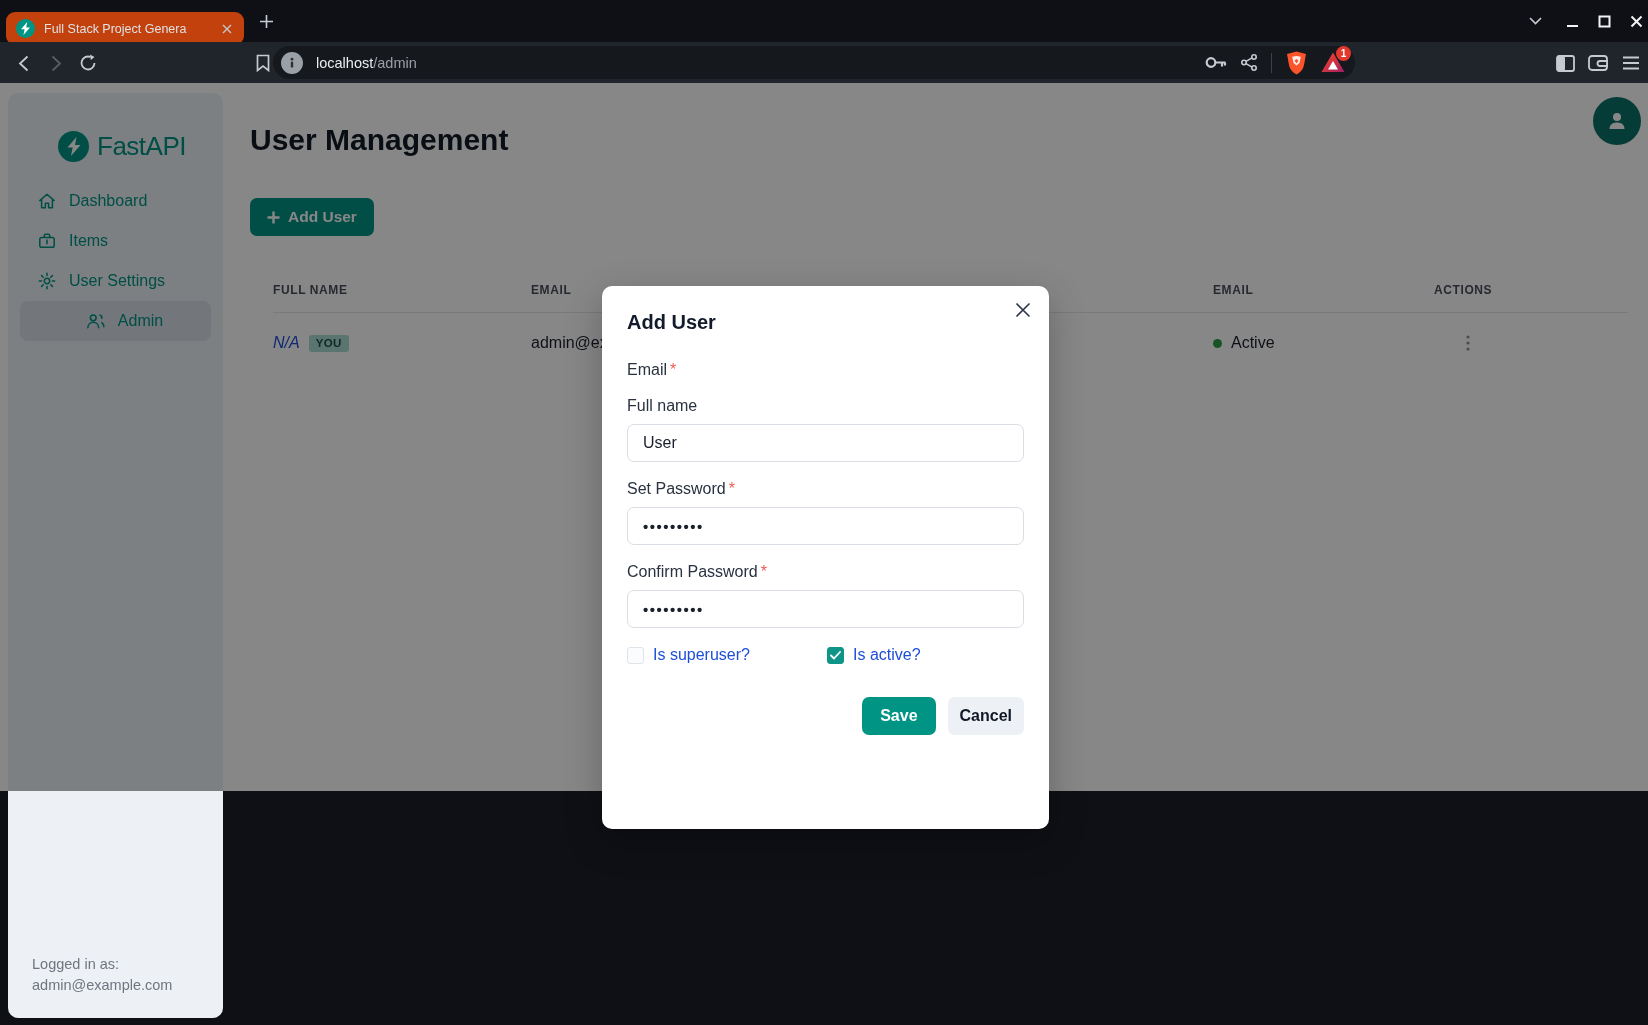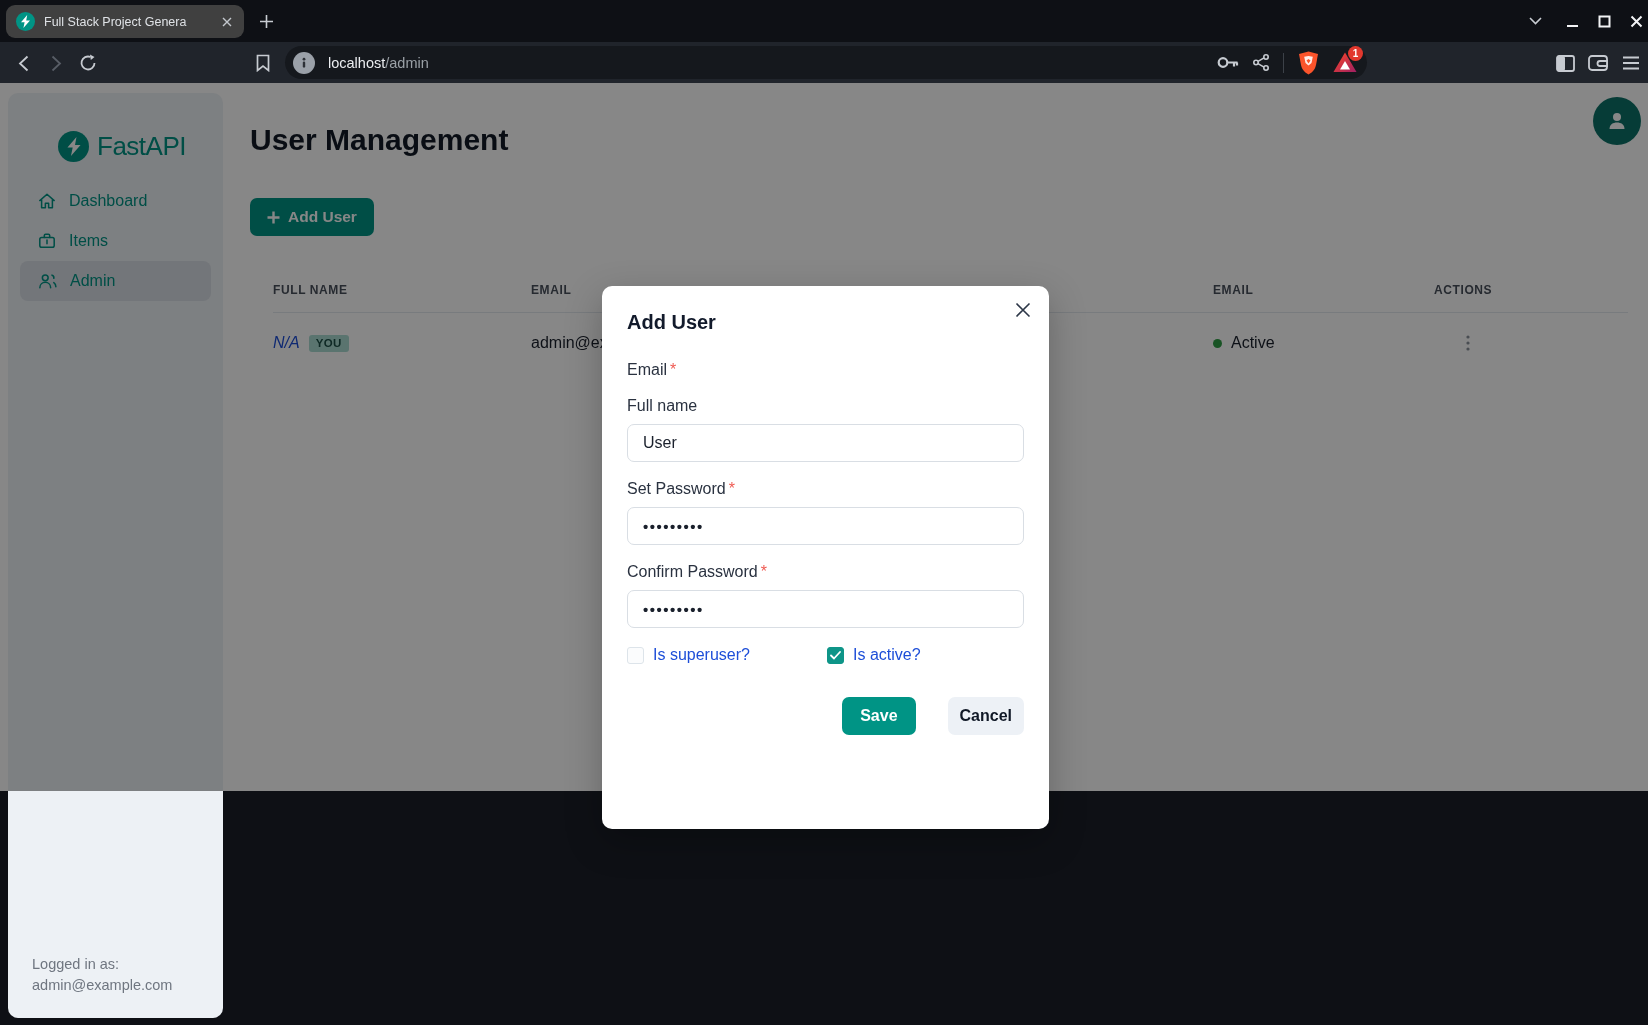--- a/index.html
+++ b/index.html
@@ -2,37 +2,37 @@
 <html><head>
 <meta charset="utf-8">
 <style>
   * { margin:0; padding:0; box-sizing:border-box; }
   html,body { width:1648px; height:1025px; overflow:hidden; background:#0e1015;
               font-family:"Liberation Sans", sans-serif; }
   .stage { position:relative; width:1648px; height:1025px; }
 
   
   .tabbar { position:absolute; left:0; top:0; width:1648px; height:42px; background:#0e1015; }
-  .tab { position:absolute; left:6px; top:5px; width:238px; height:33px; background:#404040;
+  .tab { position:absolute; left:6px; top:12px; width:238px; height:33px; background:#c2410c;
          border-radius:9px; display:flex; align-items:center; padding:0 8px 0 10px; }
   .favicon { width:19px; height:19px; border-radius:50%; background:#009485; display:flex;
              align-items:center; justify-content:center; flex:0 0 auto; }
   .tab-title { color:#dfe2e6; font-size:12.5px; margin-left:9px; white-space:nowrap; overflow:hidden;
                flex:1 1 auto; -webkit-mask-image:linear-gradient(90deg,#000 80%,transparent);
                mask-image:linear-gradient(90deg,#000 80%,transparent); }
   .tab-close { width:18px; height:18px; display:flex; align-items:center; justify-content:center;
                color:#c3c7cd; flex:0 0 auto; }
   .newtab { position:absolute; left:256px; top:11px; width:20px; height:20px; color:#c8ccd2;
             display:flex; align-items:center; justify-content:center; }
   .winctl { position:absolute; top:10px; width:24px; height:22px; display:flex; align-items:center;
             justify-content:center; color:#f2f3f5; }
   .toolbar { position:absolute; left:0; top:42px; width:1648px; height:41px; background:#20242b; }
   .navbtn { position:absolute; top:8px; width:26px; height:26px; display:flex; align-items:center;
             justify-content:center; }
-  .urlpill { position:absolute; left:285px; top:4px; width:1082px; height:33px; background:#15181d;
+  .urlpill { position:absolute; left:273px; top:4px; width:1082px; height:33px; background:#15181d;
              border-radius:17px; display:flex; align-items:center; padding:0 10px 0 8px; }
   .siteinfo { width:22px; height:22px; border-radius:50%; background:#9aa0a8; display:flex;
               align-items:center; justify-content:center; flex:0 0 auto; }
   .url { margin-left:13px; font-size:14.5px; flex:1 1 auto; white-space:nowrap; }
   .url .host { color:#eceef1; }
   .url .path { color:#9aa0a6; }
   .pill-icons { display:flex; align-items:center; gap:14px; flex:0 0 auto; }
   .vdivider { width:1px; height:20px; background:#3c4148; }
   .bat-wrap { position:relative; width:24px; height:22px; }
   .bat-badge { position:absolute; right:-6px; top:-6px; min-width:15px; height:15px; border-radius:8px;
@@ -43,21 +43,21 @@
   .page { position:absolute; left:0; top:83px; width:1648px; height:708px; background:#ffffff; }
   .sidebar { position:absolute; left:8px; top:10px; width:215px; height:925px; background:#edf1f5;
              border-radius:10px; }
   .logo { position:absolute; left:50px; top:38px; display:flex; align-items:center; gap:8px; }
   .logo-circle { width:31px; height:31px; border-radius:50%; background:#009485; display:flex;
                  align-items:center; justify-content:center; }
   .logo-text { font-size:26px; font-weight:500; color:#009485; letter-spacing:-0.5px; }
   .nav { position:absolute; left:12px; top:88px; right:12px; }
   .nav-item { height:40px; display:flex; align-items:center; padding-left:18px; border-radius:8px;
               color:#009485; font-size:16px; gap:13px; }
-  .nav-item.active { background:#d9dfe6; }
+  .nav-item.active { background:#d9dfe6;justify-content:center; }
   .side-footer { position:absolute; left:24px; bottom:22px; font-size:14.5px; color:#6f7680; line-height:21px; }
 
   .page-title { position:absolute; left:250px; top:40px; font-size:30px; font-weight:bold; color:#121a26; }
   .add-user-btn { position:absolute; left:250px; top:115px; height:38px; background:#009485; color:#fff;
                   border:none; border-radius:7px; font-size:15.5px; font-weight:bold; padding:0 17px;
                   display:flex; align-items:center; gap:8px; font-family:inherit; }
   .avatar-btn { position:absolute; left:1593px; top:14px; width:48px; height:48px; border-radius:50%;
                 background:#0d7268; display:flex; align-items:center; justify-content:center; }
 
   .table { position:absolute; left:273px; top:200px; right:20px; }
@@ -86,21 +86,21 @@
                  font-size:16px; color:#1a202c; font-family:inherit; outline:none; background:#fff; }
   .field input.pw { font-size:15px; font-weight:bold; letter-spacing:1.5px; }
   .cb-row { display:flex; align-items:center; margin-top:2px; }
   .cb-item { display:flex; align-items:center; }
   .cb-item.first { width:200px; }
   .cb-box { width:17px; height:17px; border-radius:3px; border:1.5px solid #dde4ea; background:#fbfcfd;
             display:flex; align-items:center; justify-content:center; }
   .cb-box.checked { background:#0e9588; border-color:#0e9588; }
   .cb-label { font-size:16px; color:#1d4ed8; margin-left:9px; }
   .btn-row { display:flex; justify-content:flex-end; gap:12px; margin-top:33px; }
-  .btn { border:none; border-radius:7px; height:38px; font-size:16px; font-weight:bold; font-family:inherit;margin-left:20px; }
+  .btn { border:none; border-radius:7px; height:38px; font-size:16px; font-weight:bold; font-family:inherit; }
   .btn.save { background:#009485; color:#fff; padding:0 18px; }
   .btn.cancel { background:#edf1f6; color:#101826; padding:0 12px; }
 
   svg { display:block; }
 </style>
 </head>
 <body>
 
 <div class="stage">
 
@@ -256,20 +256,29 @@
         </div>
         <div class="nav-item">
           <span>
             <svg width="18" height="18" viewBox="0 0 20 20">
                 <rect x="2" y="6" width="16" height="11" rx="2" stroke="#009485" stroke-width="1.7" fill="none"></rect>
                 <path d="M7 6 V4 A1.5 1.5 0 0 1 8.5 2.5 H11.5 A1.5 1.5 0 0 1 13 4 V6 M10 9 V13" stroke="#009485" stroke-width="1.7" fill="none" stroke-linecap="round"></path>
               </svg>
           </span>
           <span>Items</span>
         </div>
+        <div class="nav-item">
+          <span>
+            <svg width="18" height="18" viewBox="0 0 20 20">
+                <circle cx="10" cy="10" r="3" stroke="#009485" stroke-width="1.7" fill="none"></circle>
+                <path d="M10 1.5 V4 M10 16 V18.5 M18.5 10 H16 M4 10 H1.5 M16 4 L14.2 5.8 M5.8 14.2 L4 16 M16 16 L14.2 14.2 M5.8 5.8 L4 4" stroke="#009485" stroke-width="1.7" stroke-linecap="round"></path>
+              </svg>
+          </span>
+          <span>User Settings</span>
+        </div>
         <div class="nav-item active">
           <span>
             <svg width="19" height="18" viewBox="0 0 21 20">
                 <circle cx="8" cy="6.5" r="3.2" stroke="#009485" stroke-width="1.7" fill="none"></circle>
                 <path d="M2 17.5 C2 13.5 5 11.5 8 11.5 C11 11.5 14 13.5 14 17.5" stroke="#009485" stroke-width="1.7" fill="none" stroke-linecap="round"></path>
                 <path d="M15.5 3.5 C17.2 4 17.8 5.5 17.5 7 M17.5 11.8 C19 12.8 19.8 14.5 19.8 16.3" stroke="#009485" stroke-width="1.7" fill="none" stroke-linecap="round"></path>
               </svg>
           </span>
           <span>Admin</span>
         </div>

